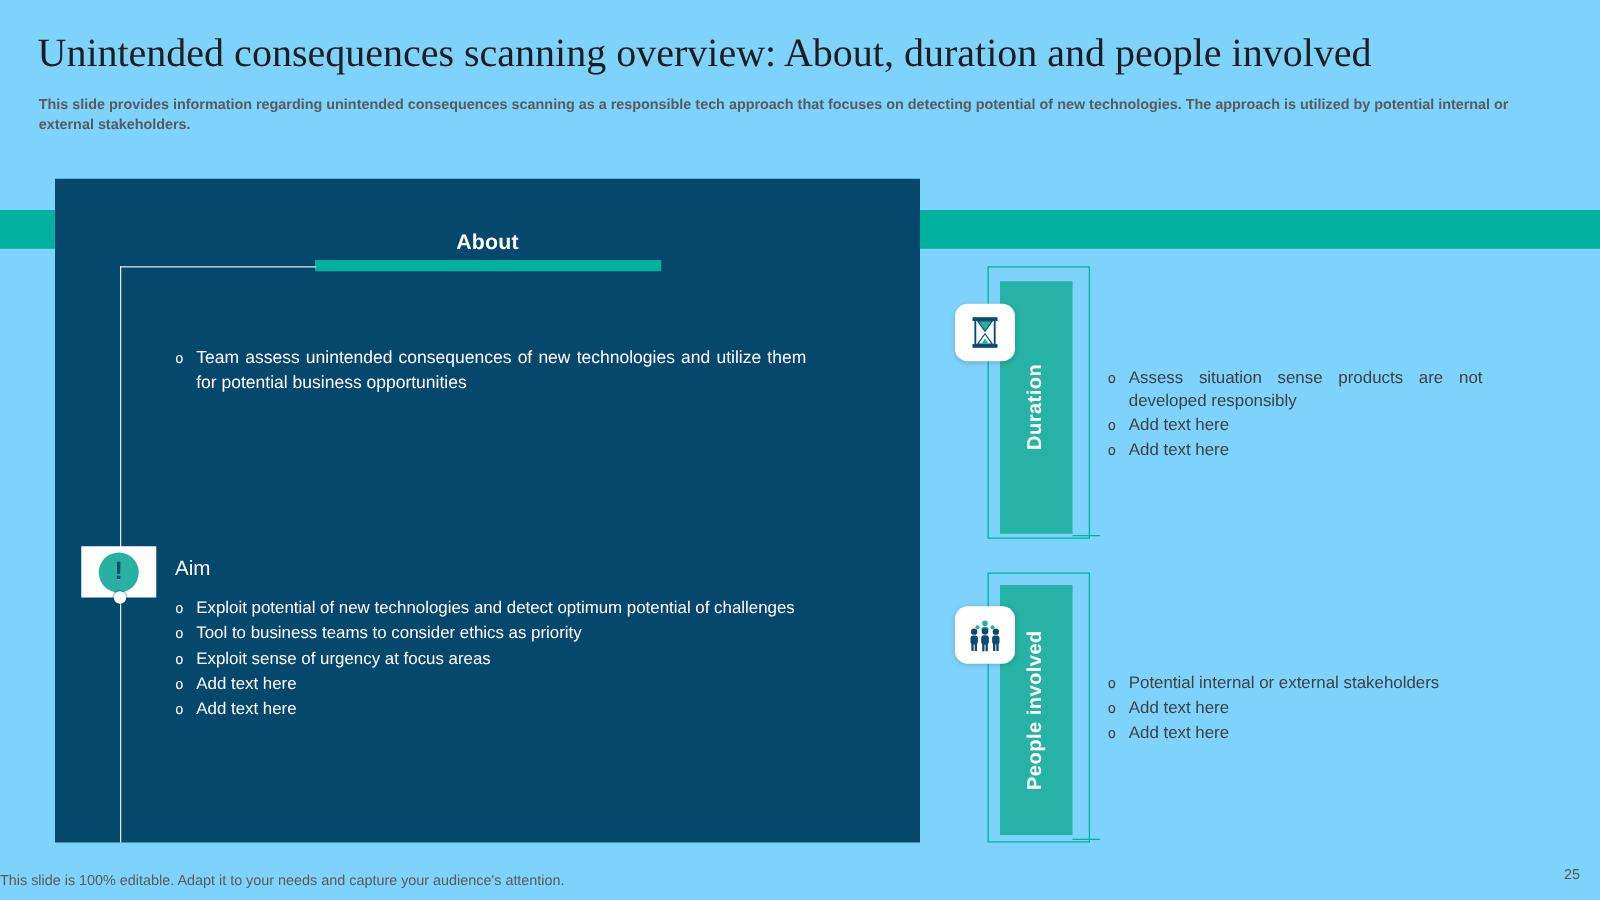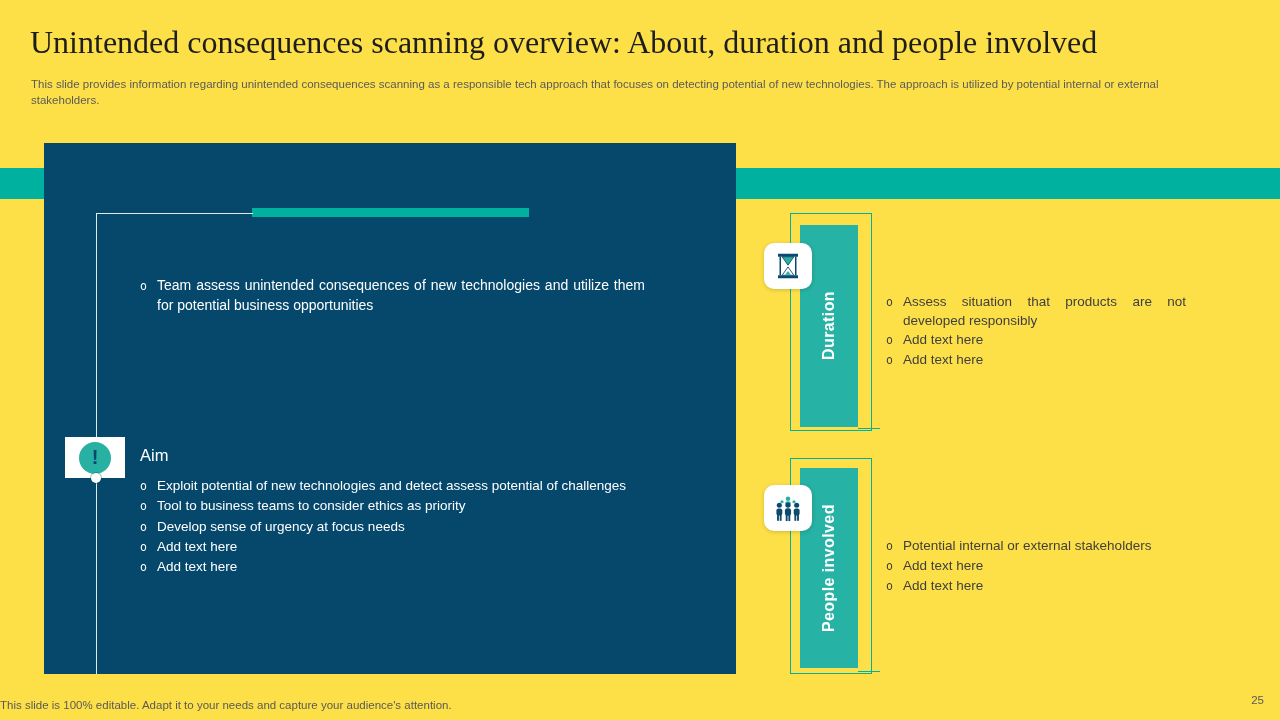--- a/index.html
+++ b/index.html
@@ -1,26 +1,26 @@
 <!DOCTYPE html>
 <html><head>
 <meta charset="utf-8">
 <style>
   html,body { margin:0; padding:0; background:#ffffff; }
   body { font-family: "Liberation Sans", sans-serif; }
-  .slide { position:relative; width:1280px; height:720px; background:#fde047; overflow:hidden; }
+  .slide { position:relative; width:1280px; height:720px; background:#7dd3fc; overflow:hidden; }
 
   .title {
     position:absolute; left:30px; top:24px; width:1230px;
     font-family:"Liberation Serif", serif; font-size:32px; font-weight:normal;
     color:#1d1d1d; margin:0; white-space:nowrap;
   }
   .subtitle {
     position:absolute; left:31px; top:77px; width:1192px;
-    font-size:11.5px; line-height:15.5px; color:#5a5a5a; margin:0;
+    font-size:11.5px; line-height:15.5px; color:#5a5a5a; margin:0;font-weight:bold;
   }
 
   .teal-band { position:absolute; left:0; top:168px; width:1280px; height:31px; background:#00b1a0; }
 
   .panel { position:absolute; left:44px; top:143px; width:692px; height:531px; background:#05486c; }
   .about-header { position:absolute; left:0; top:41px; width:100%; text-align:center;
     color:#ffffff; font-size:17px; font-weight:bold; letter-spacing:.2px; }
   .about-underline { position:absolute; left:208px; top:65px; width:277px; height:9px; background:#00b1a0; }
   .frame-v { position:absolute; left:52px; top:70px; width:1px; height:461px; background:rgba(255,255,255,.88); }
   .frame-h { position:absolute; left:52px; top:70px; width:157px; height:1px; background:rgba(255,255,255,.88); }
@@ -73,49 +73,50 @@
 <body>
 
 <div class="slide">
 
   <h1 class="title">Unintended consequences scanning overview: About, duration and people involved</h1>
   <p class="subtitle">This slide provides information regarding unintended consequences scanning as a responsible tech approach that focuses on detecting potential of new technologies. The approach is utilized by potential internal or external stakeholders.</p>
 
   <div class="teal-band"></div>
 
   <div class="panel">
+    <div class="about-header">About</div>
     <div class="about-underline"></div>
     <div class="frame-v"></div>
     <div class="frame-h"></div>
 
     <ul class="plist about-list">
       <li class="li">
         <span class="b">o</span>
         <span class="t">Team assess unintended consequences of new technologies and utilize them for potential business opportunities</span>
       </li>
     </ul>
 
     <div class="aim-icon">
       <div class="aim-circle">!</div>
     </div>
     <div class="aim-dot"></div>
     <div class="aim-heading">Aim</div>
 
     <ul class="plist aim-list">
       <li class="li">
         <span class="b">o</span>
-        <span class="t">Exploit potential of new technologies and detect assess potential of challenges</span>
+        <span class="t">Exploit potential of new technologies and detect optimum potential of challenges</span>
       </li>
       <li class="li">
         <span class="b">o</span>
         <span class="t">Tool to business teams to consider ethics as priority</span>
       </li>
       <li class="li">
         <span class="b">o</span>
-        <span class="t">Develop sense of urgency at focus needs</span>
+        <span class="t">Exploit sense of urgency at focus areas</span>
       </li>
       <li class="li">
         <span class="b">o</span>
         <span class="t">Add text here</span>
       </li>
       <li class="li">
         <span class="b">o</span>
         <span class="t">Add text here</span>
       </li>
     </ul>
@@ -133,21 +134,21 @@
       <rect x="5.2" y="4.6" width="1.2" height="14.8" fill="#0b4a6e"></rect>
       <rect x="17.6" y="4.6" width="1.2" height="14.8" fill="#0b4a6e"></rect>
       <path d="M7.3 4.6 L16.7 4.6 L12 11.3 Z" fill="#28b0a2" stroke="#0b4a6e" stroke-width="0.7"></path>
       <path d="M7.3 19.4 L16.7 19.4 L12 12.7 Z" fill="#ffffff" stroke="#0b4a6e" stroke-width="0.7"></path>
       <path d="M9.7 19 L14.3 19 L12 15.9 Z" fill="#28b0a2"></path>
     </svg>
   </div>
   <ul class="rlist rlist-duration">
     <li class="li">
       <span class="b">o</span>
-      <span class="t">Assess situation that products are not developed responsibly</span>
+      <span class="t">Assess situation sense products are not developed responsibly</span>
     </li>
     <li class="li">
       <span class="b">o</span>
       <span class="t">Add text here</span>
     </li>
     <li class="li">
       <span class="b">o</span>
       <span class="t">Add text here</span>
     </li>
   </ul>

